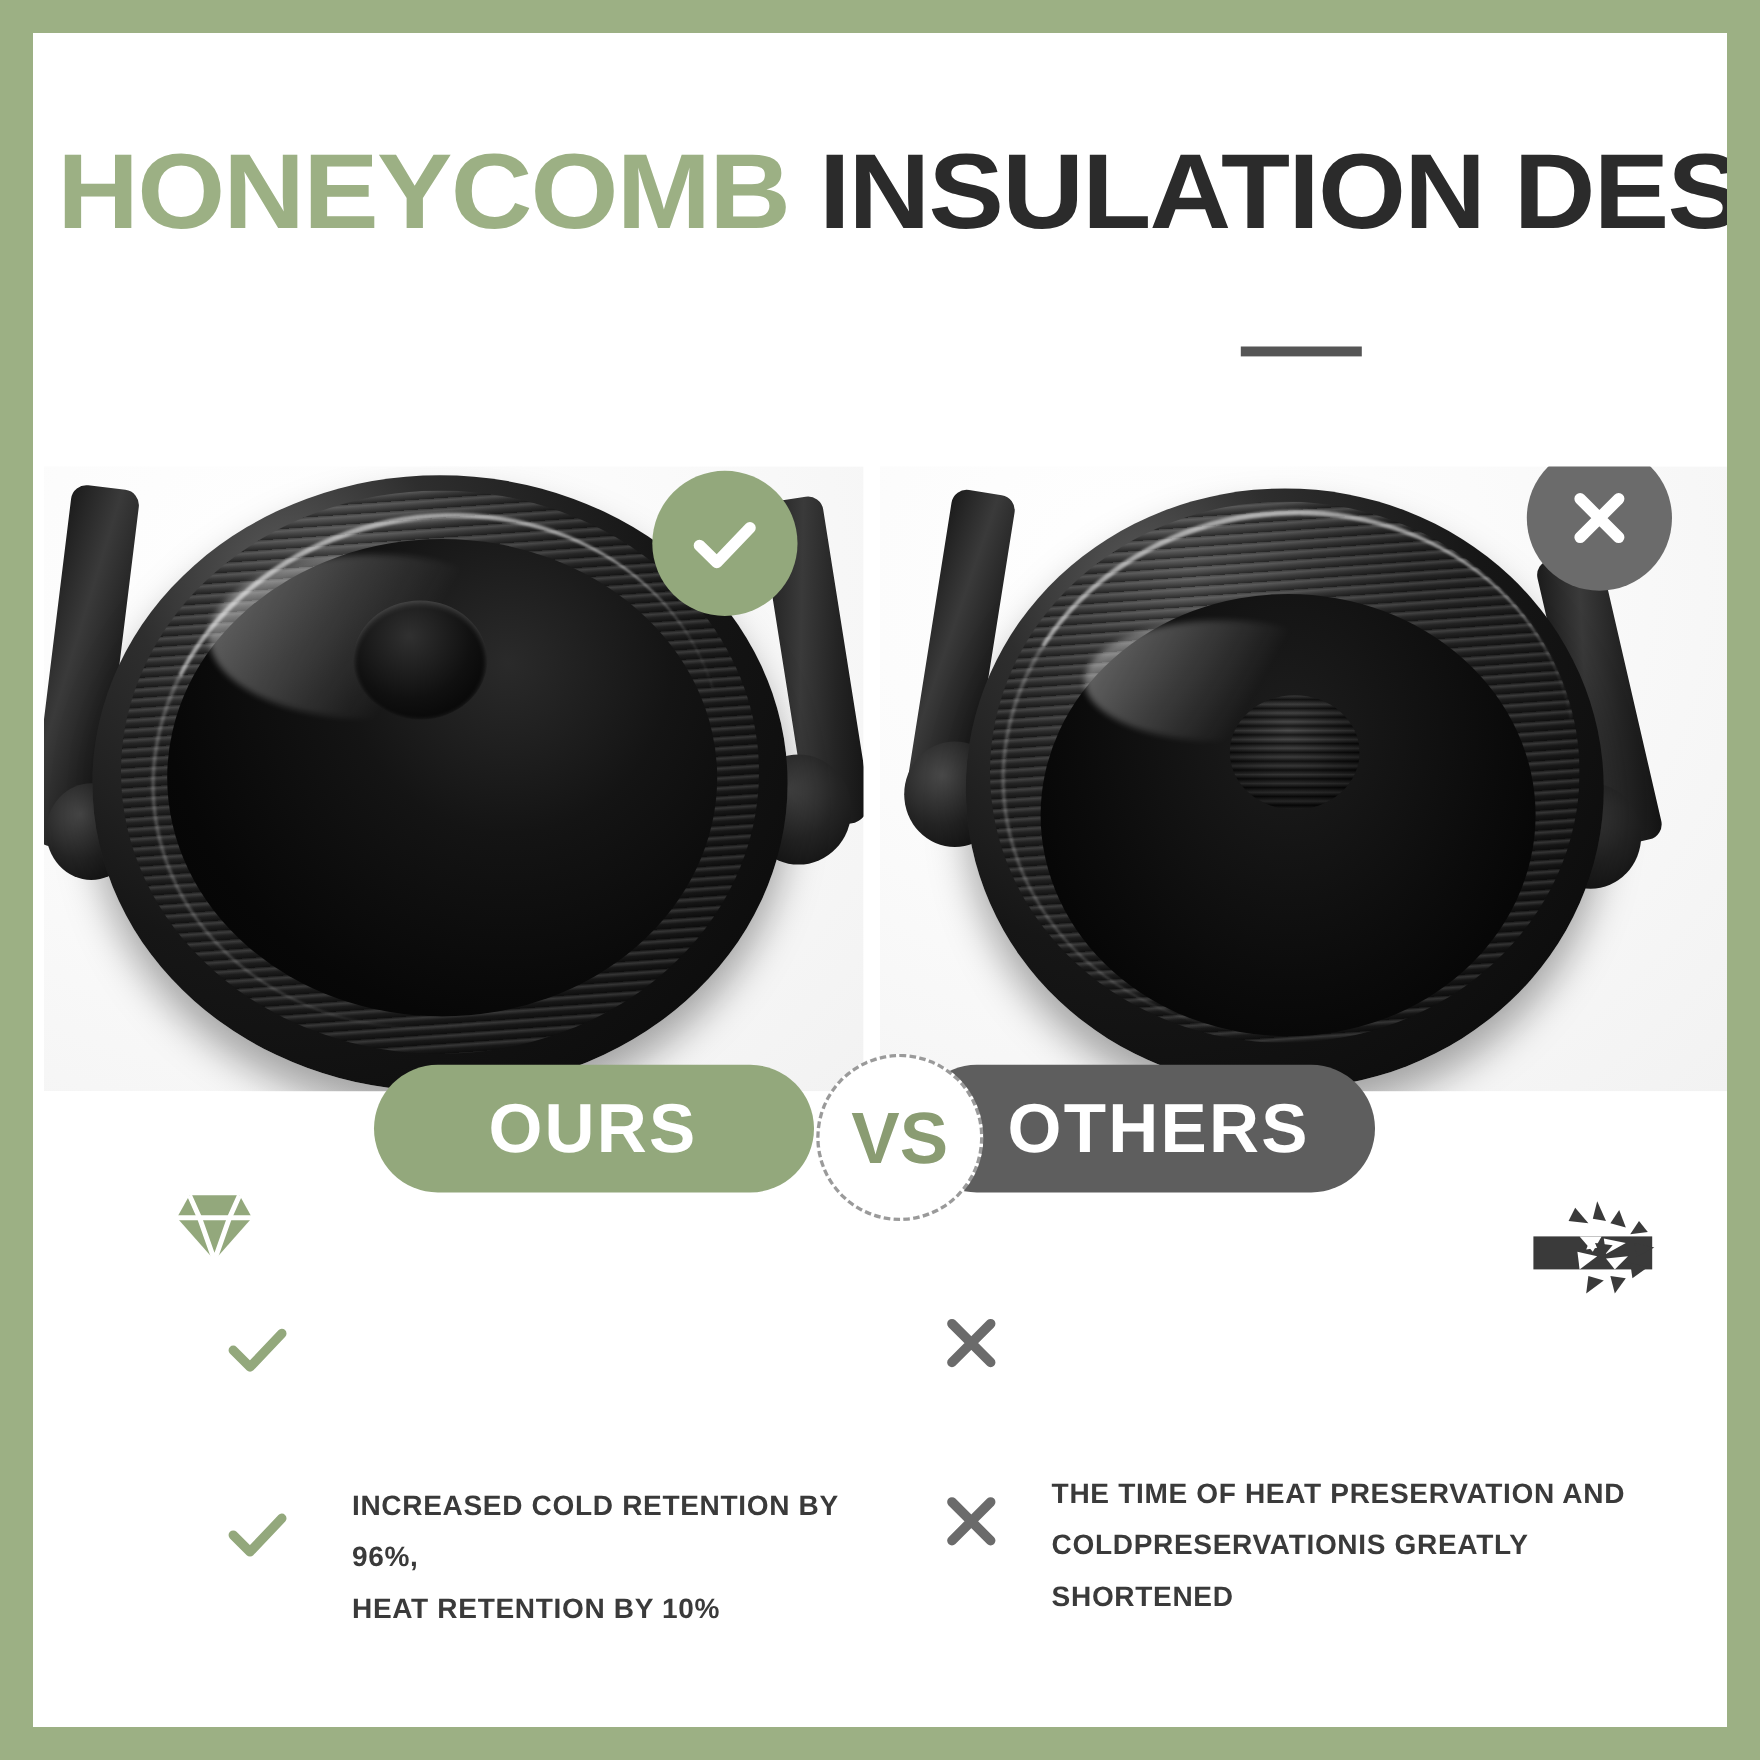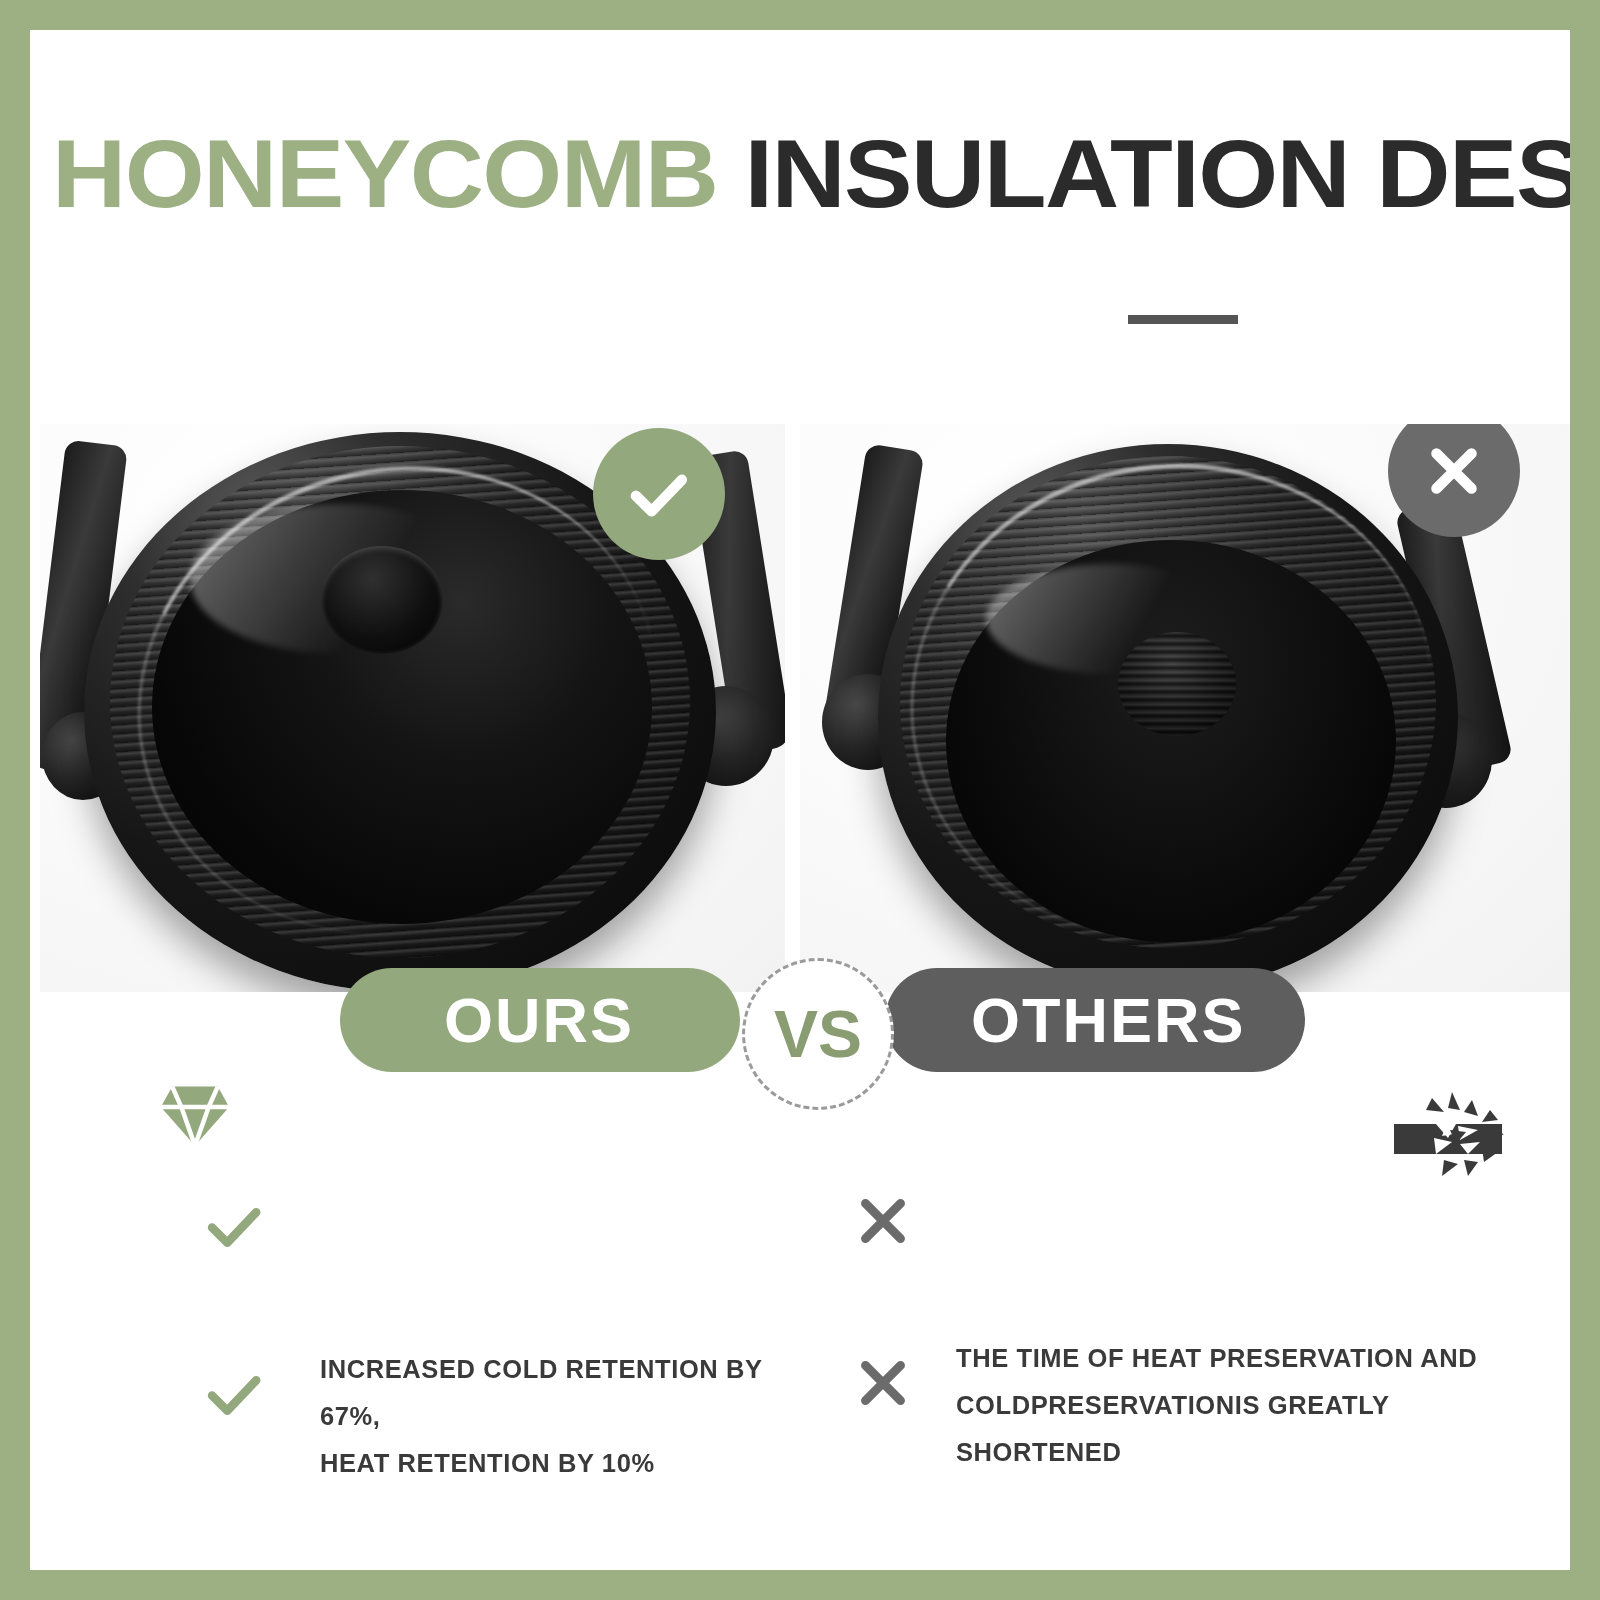--- a/index.html
+++ b/index.html
@@ -161,40 +161,40 @@
     display: flex;
     align-items: center;
     justify-content: center;
   }
   .badge-check { left: 597px; top: 398px; background: #93a87c; }
   .badge-x     { left: 1358px; top: 375px; background: #6b6b6b; }
 
   
   .pill {
     position: absolute;
-    height: 104px;
+    height: 116px;
     border-radius: 64px;
     display: flex;
     align-items: center;
     color: #ffffff;
     font-size: 63px;
     font-weight: 700;
     letter-spacing: 2px;
   }
   .pill-ours {
     left: 310px;
     top: 938px;
     width: 400px;
     background: #93a87c;
     justify-content: flex-start;
     padding-left: 104px;
     box-sizing: border-box;
   }
   .pill-others {
-    left: 855px;
+    left: 800px;
     top: 938px;
     width: 420px;
     background: #5e5e5e;
     justify-content: flex-start;
     padding-left: 86px;
     box-sizing: border-box;
   }
   .vs-circle {
     position: absolute;
     left: 712px;
@@ -339,21 +339,21 @@
       <svg width="72" height="62" viewBox="0 0 24 24">
         <path d="M3.5 12.2 L9.4 18.1 L20.6 6.3" fill="none" stroke="#93a87c" stroke-width="3.3" stroke-linecap="round" stroke-linejoin="round"></path>
       </svg>
     </div>
 
     <div class="feat-mark" style="left:168px; top:1334px;">
       <svg width="72" height="62" viewBox="0 0 24 24">
         <path d="M3.5 12.2 L9.4 18.1 L20.6 6.3" fill="none" stroke="#93a87c" stroke-width="3.3" stroke-linecap="round" stroke-linejoin="round"></path>
       </svg>
     </div>
-    <div class="feat-text" style="left:290px; top:1316px; width:500px;">INCREASED COLD RETENTION BY 67%,
+    <div class="feat-text" style="left:290px; top:1316px; width:500px;">INCREASED COLD RETENTION BY 96%,
 HEAT RETENTION BY 10%</div>
 
     <div class="feat-mark" style="left:822px; top:1160px;">
       <svg width="62" height="62" viewBox="0 0 24 24">
         <path d="M5.2 5.2 L18.8 18.8 M18.8 5.2 L5.2 18.8" fill="none" stroke="#6b6b6b" stroke-width="3.4" stroke-linecap="round"></path>
       </svg>
     </div>
 
     <div class="feat-mark" style="left:822px; top:1322px;">
       <svg width="62" height="62" viewBox="0 0 24 24">

